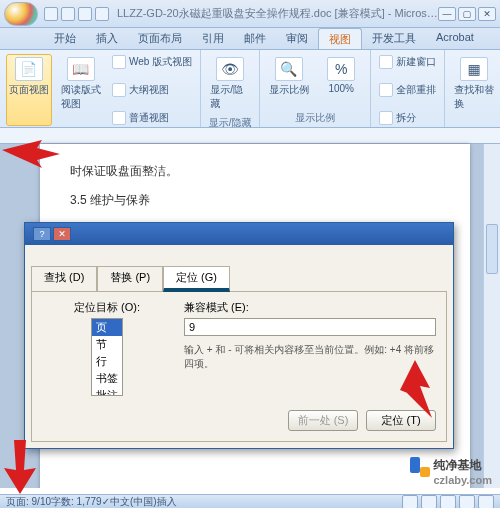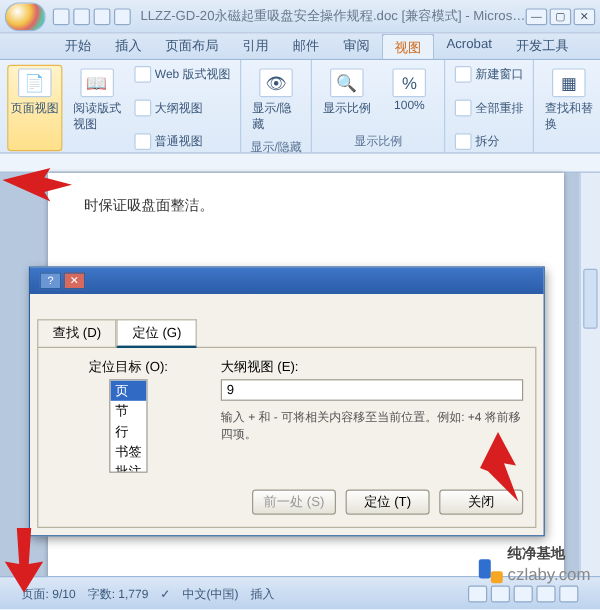--- a/index.html
+++ b/index.html
@@ -34,42 +34,42 @@
   .vscroll{position:absolute;top:16px;right:0;bottom:0;width:17px;background:#e3ecf7;border-left:1px solid #b8cde6;}
   .vscroll .thumb{position:absolute;left:2px;right:2px;top:80px;height:50px;background:#cfe0f4;border:1px solid #9db7d8;border-radius:2px;}
   
   .dialog{position:absolute;left:24px;top:222px;width:430px;border:1px solid #2b5fa0;box-shadow:2px 3px 8px rgba(0,0,0,0.4);background:#f3f1e9;font-size:11px;}
   .dlg-title{height:22px;background:linear-gradient(#3f76c7,#2a5ca8);color:#fff;display:flex;align-items:center;justify-content:space-between;padding:0 4px 0 8px;font-size:12px;}
   .dlg-ctrls{display:flex;gap:2px;}
   .dlg-ctrls span{width:18px;height:14px;background:#6a97d4;border:1px solid #2b5fa0;display:flex;align-items:center;justify-content:center;font-size:9px;}
   .dlg-ctrls .close{background:#d66a5e;}
   .dlg-tabs{display:flex;padding:20px 6px 0;gap:0;}
   .dlg-tab{padding:3px 12px;border:1px solid #b5b19e;background:#f3f1e9;position:relative;top:1px;font-size:11px;}
-  .dlg-tab.active{background:#fff;border-bottom:2px solid #0c4a6e;}
+  .dlg-tab.active{background:#fff;border-bottom:4px solid #0c4a6e;}
   .dlg-body{border:1px solid #b5b19e;margin:0 6px 6px;background:#fff;padding:8px 10px 10px;background:#f3f1e9;}
   .dlg-cols{display:flex;gap:12px;}
   .dlg-col{flex:1;display:flex;flex-direction:column;gap:3px;}
   .listbox{height:78px;background:#fff;border:1px solid #9c9a8c;font-size:11px;overflow:hidden;}
   .listbox div{padding:1px 4px;}
   .listbox div.sel{background:#316ac5;color:#fff;}
   .txtinput{height:18px;background:#fff;border:1px solid #9c9a8c;padding:1px 4px;font-size:11px;}
   .hint{font-size:10px;color:#555;margin-top:4px;}
   .dlg-btns{display:flex;justify-content:flex-end;gap:8px;margin-top:14px;}
   .dlg-btns button{width:70px;height:21px;font-size:11px;background:linear-gradient(#fefefe,#e5e3d8);border:1px solid #9c9a8c;border-radius:3px;}
   .dlg-btns button:disabled{color:#999;}
   
-  .status{position:absolute;left:0;right:0;bottom:0;height:28px;background:linear-gradient(#dbe7f6,#bcd3ee);border-top:1px solid #9db7d8;display:flex;align-items:center;font-size:10px;color:#3b587a;padding:0 18px;gap:10px;}
+  .status{position:absolute;left:0;right:0;bottom:0;height:14px;background:linear-gradient(#dbe7f6,#bcd3ee);border-top:1px solid #9db7d8;display:flex;align-items:center;font-size:10px;color:#3b587a;padding:0 6px;}
   .status .cell{white-space:nowrap;}
   .status .right{margin-left:auto;display:flex;gap:3px;}
   .status .vbtn{width:16px;height:14px;border:1px solid #8fa9c9;background:#eaf3fe;border-radius:2px;}
   
   .arrow{position:absolute;pointer-events:none;}
   .arrow svg{display:block;}
   
-  .watermark{position:absolute;right:8px;bottom:22px;display:flex;align-items:flex-end;gap:4px;font-size:12px;color:#444;margin-top:23px;}
+  .watermark{position:absolute;right:8px;bottom:22px;display:flex;align-items:flex-start;gap:4px;font-size:12px;color:#444;margin-top:23px;}
   .wm-logo{width:20px;height:20px;position:relative;}
   .wm-logo::before{content:"";position:absolute;left:0;top:0;width:10px;height:16px;background:#2f6fd0;border-radius:2px;}
   .wm-logo::after{content:"";position:absolute;right:0;bottom:0;width:10px;height:10px;background:#f6a623;border-radius:2px;}
 </style>
 </head>
 <body>
 
 <div class="titlebar">
   <div class="office-btn"></div>
   <div class="qat">
@@ -87,22 +87,22 @@
 </div>
 
 <div class="tabs">
   <div class="tab">开始</div>
   <div class="tab">插入</div>
   <div class="tab">页面布局</div>
   <div class="tab">引用</div>
   <div class="tab">邮件</div>
   <div class="tab">审阅</div>
   <div class="tab active">视图</div>
+  <div class="tab">开发工具</div>
   <div class="tab">Acrobat</div>
-  <div class="tab">开发工具</div>
 </div>
 
 <div class="ribbon">
   <div class="group">
     <div class="row">
       <div class="big-btn sel">
         <div class="ic">📄</div>
         <span>页面视图</span>
       </div>
       <div class="big-btn">
@@ -169,65 +169,66 @@
       <span>查找和替换</span>
     </div>
     <div class="group-label">&nbsp;</div>
   </div>
 </div>
 
 <div class="docarea">
   <div class="ruler"></div>
   <div class="page">
     <div>时保证吸盘面整洁。</div>
+    <div style="margin-top:6px;">3.5 维护与保养</div>
     <div style="height:140px;"></div>
     <div>3.5.3  永磁起重吸盘在运输过程中，应防止敲毛、碰伤，以免影</div>
     <div style="padding-left:50px;">响使用性能。</div>
     <div style="height:20px;"></div>
     <div>3.5.4  永磁起重吸盘每使用一年，应送至永磁起重吸盘</div>
   </div>
   <div class="vscroll">
     <div class="thumb"></div>
   </div>
 </div>
 
 <div class="dialog">
   <div class="dlg-title">
     <div class="dlg-ctrls">
       <span>?</span>
       <span class="close">✕</span>
     </div>
   </div>
   <div class="dlg-tabs">
     <div class="dlg-tab">查找 (D)</div>
+    <div class="dlg-tab">替换 (P)</div>
     <div class="dlg-tab active">定位 (G)</div>
   </div>
   <div class="dlg-body">
     <div class="dlg-cols">
       <div class="dlg-col" style="flex:0 0 130px;align-items:center;">
         <span>定位目标 (O):</span>
         <div class="listbox">
           <div class="sel">页</div>
           <div>节</div>
           <div>行</div>
           <div>书签</div>
           <div>批注</div>
 
         </div>
       </div>
       <div class="dlg-col">
-        <span>大纲视图 (E):</span>
+        <span>兼容模式 (E):</span>
         <input class="txtinput" value="9" style="">
         <div class="hint">输入 + 和 - 可将相关内容移至当前位置。例如: +4 将前移四项。</div>
       </div>
     </div>
     <div class="dlg-btns">
       <button disabled="">前一处 (S)</button>
       <button>定位 (T)</button>
-      <button>关闭</button>
     </div>
   </div>
 </div>
 
 <div class="status">
   <span class="cell">页面: 9/10</span>
   <span class="cell">字数: 1,779</span>
   <span class="cell">✓</span>
   <span class="cell">中文(中国)</span>
   <span class="cell">插入</span>
@@ -253,15 +254,15 @@
 <div class="arrow" style="left:0px;top:440px;">
   <svg width="40" height="55">
       <polygon points="14,0 26,0 24,30 36,28 20,54 4,28 16,30" fill="#d81e1e"></polygon>
     </svg>
 </div>
 
 <div class="watermark">
   <div class="wm-logo"></div>
   <div>
     <div style="font-weight:bold;">纯净基地</div>
-    <div style="font-size:14px;color:#888;">czlaby.com</div>
+    <div style="font-size:11px;color:#888;font-weight:bold;">czlaby.com</div>
   </div>
 </div>
 
 </body></html>

